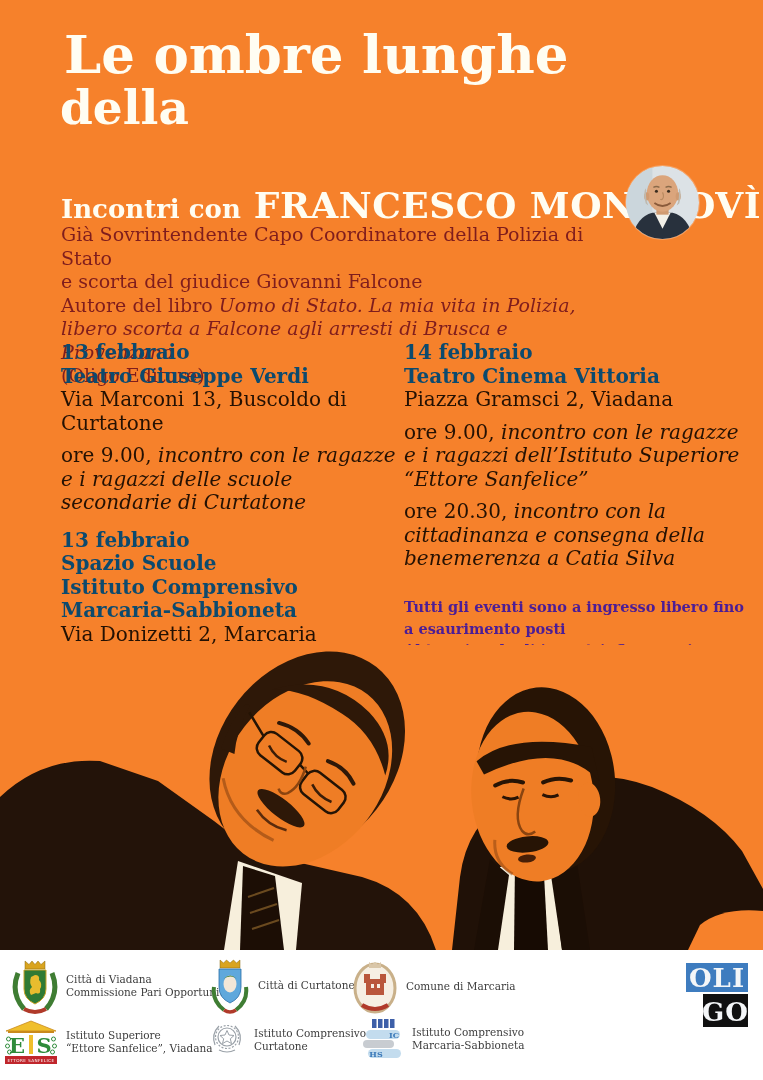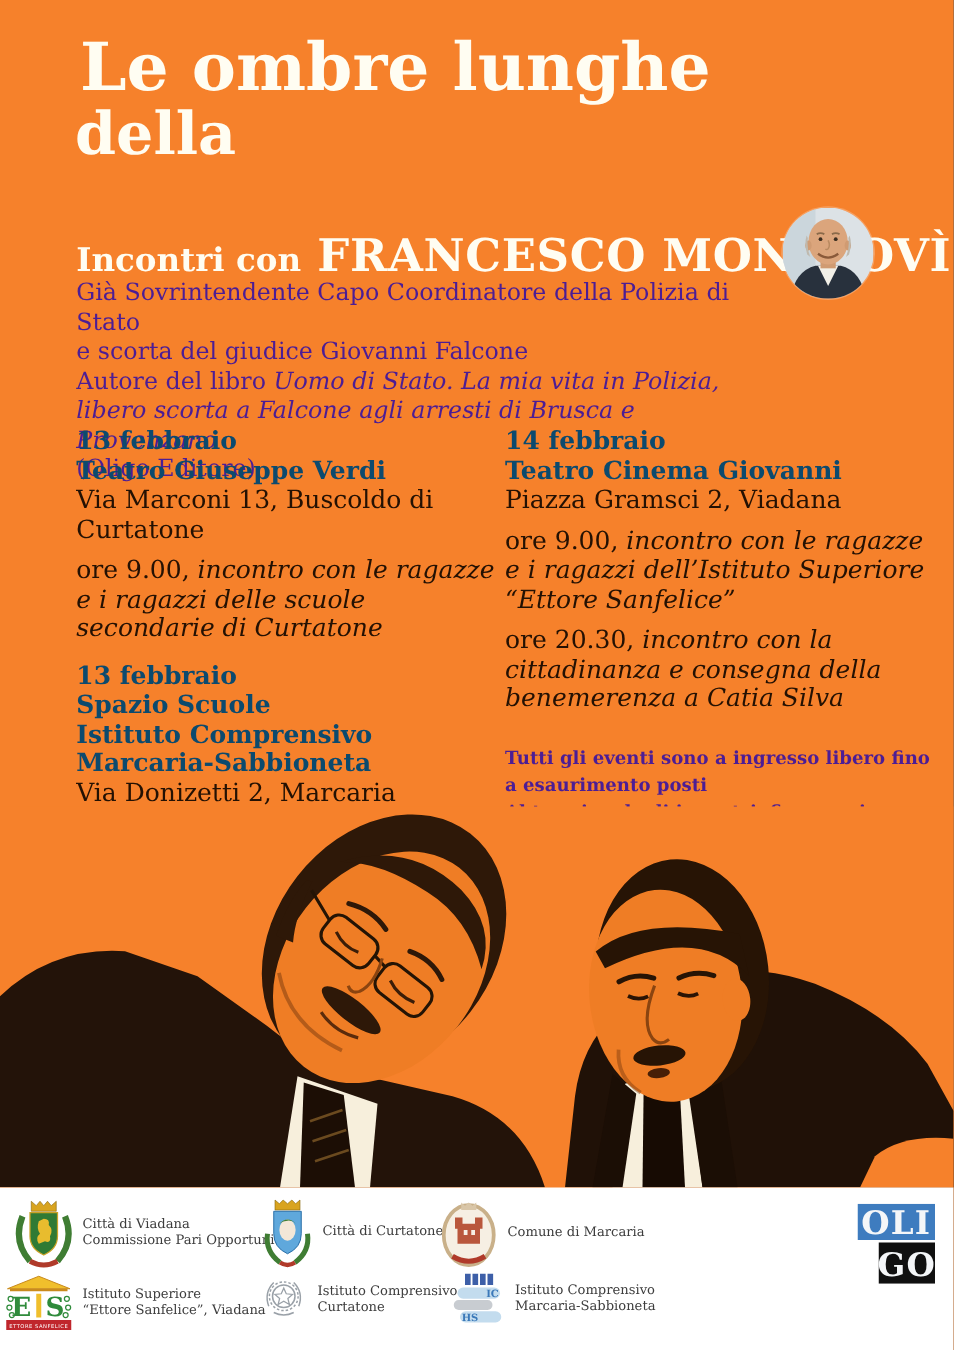--- a/index.html
+++ b/index.html
@@ -12,21 +12,21 @@
   .title1{position:absolute;left:64px;top:28px;font-size:53px;font-weight:bold;color:#FFFDF2;line-height:1;}
   .title2{position:absolute;left:60px;top:84px;display:flex;align-items:flex-end;color:#FFFDF2;font-weight:bold;line-height:1;}
   .title2 .small{font-size:47px;}
   .title2 .large{font-size:90px;margin-left:13px;letter-spacing:1px;}
   
   .intro{position:absolute;left:61px;top:184px;display:flex;align-items:baseline;color:#FFFDF2;font-weight:bold;white-space:nowrap;}
   .intro .pre{font-size:26px;}
   .intro .name{font-size:36px;margin-left:13px;letter-spacing:.5px;}
   .portrait{position:absolute;left:626px;top:166px;width:73px;height:73px;border-radius:50%;overflow:hidden;box-shadow:0 0 0 1px rgba(255,255,255,.25);}
   
-  .bio{position:absolute;left:61px;top:223px;width:560px;font-size:19px;line-height:23.5px;color:#4c1d95;}
+  .bio{position:absolute;left:61px;top:223px;width:560px;font-size:19px;line-height:23.5px;color:#7f1d1d;}
   .it{font-style:italic;}
   
   .col{position:absolute;top:341px;font-size:20px;line-height:23.5px;color:#241103;}
   .col.left{left:61px;width:338px;}
   .col.right{left:404px;width:348px;}
   .evt + .evt{margin-top:12px;}
   .evt .hd{color:#0c4a6e;font-weight:bold;}
   .session{margin-top:9px;}
   
   .notes{position:absolute;left:404px;top:596px;width:352px;font-size:14.5px;font-weight:bold;line-height:21.5px;color:#4c1d95;}
@@ -101,21 +101,21 @@
       <div class="hd">Istituto Comprensivo</div>
       <div class="hd">Marcaria-Sabbioneta</div>
       <div>Via Donizetti 2, Marcaria</div>
       <div class="session"><span>ore 14.30, </span><span class="it">incontro con la cittadinanza</span></div>
     </div>
   </div>
 
   <div class="col right">
     <div class="evt">
       <div class="hd">14 febbraio</div>
-      <div class="hd">Teatro Cinema Giovanni</div>
+      <div class="hd">Teatro Cinema Vittoria</div>
       <div>Piazza Gramsci 2, Viadana</div>
       <div class="session"><span>ore 9.00, </span><span class="it">incontro con le ragazze e i ragazzi dell’Istituto Superiore “Ettore Sanfelice”</span></div>
       <div class="session"><span>ore 20.30, </span><span class="it">incontro con la cittadinanza e consegna della benemerenza a Catia Silva</span></div>
     </div>
   </div>
 
   <div class="notes">
     <div>Tutti gli eventi sono a ingresso libero fino a esaurimento posti</div>
     <div>Al termine degli incontri, firmacopie con l’autore</div>
   </div>

